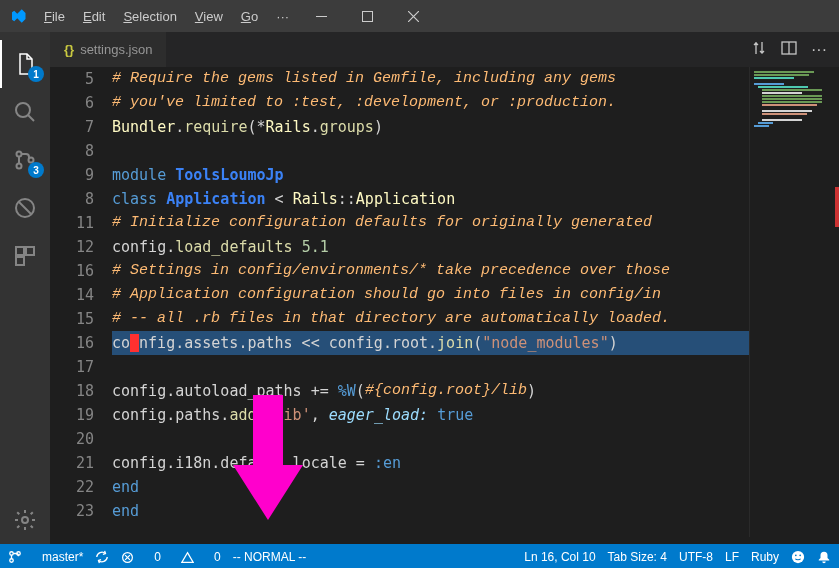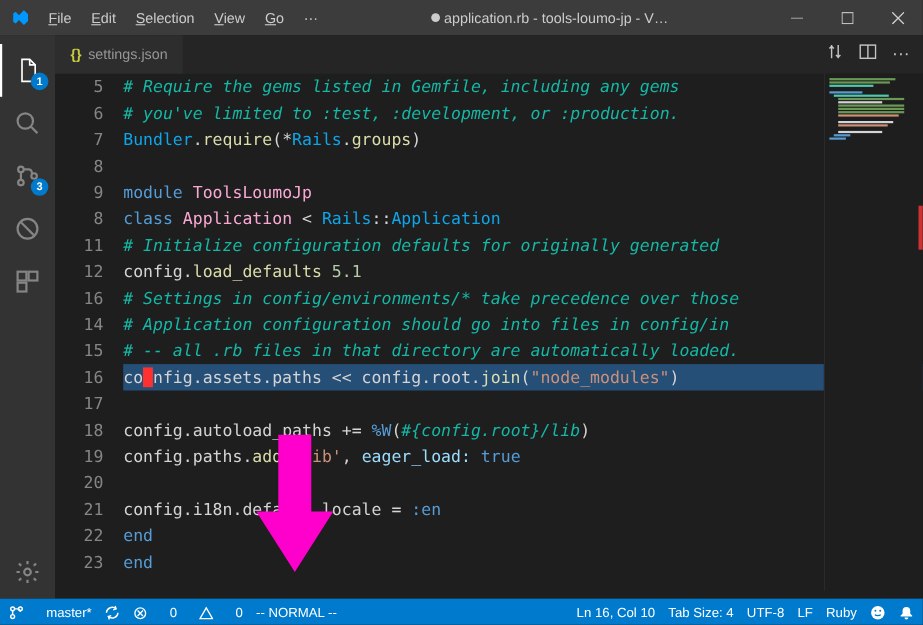--- a/index.html
+++ b/index.html
@@ -78,29 +78,29 @@
   line-height:24px; overflow:hidden; position:relative;
 }
 .gutter {
   width:62px; text-align:right; color:#858585; padding-right:18px;
   user-select:none;
 }
 .gutter .ln { height:24px; }
 .code { flex:1; white-space:pre; color:#d4d4d4; position:relative;}
 .code .line { height:24px; display:flex; align-items:center;}
 .code .hl { background:#264f78; }
-.c-comment { color:#14b8a6; font-style:italic;}
-.c-const { color:#0ea5e9; }
+.c-comment { color:#fdba74; font-style:italic;font-family:Liberation Mono, monospace;}
+.c-const { color:#fef9c3; }
 .c-keyword { color:#569cd6; }
 .c-method { color:#dcdcaa; }
 .c-string { color:#ce9178; }
 .c-number { color:#b5cea8; }
 .c-symbol { color:#569cd6; }
-.c-var { color:#9cdcfe; }
-.c-classname { color:#f9a8d4; }
+.c-var { color:#9cdcfe;font-style:italic; }
+.c-classname { color:#3b82f6;font-weight:bold; }
 .c-text { color:#d4d4d4; }
 .cursor {
   display:inline-block;width:9px;height:18px;background:#ff3030;vertical-align:middle;
 }
 .minimap {
   position:absolute; right:0; top:35px; width:90px; height:470px;
   background:#1e1e1e; border-left:1px solid #2a2a2a;
   overflow:hidden;
 }
 .minimap .mline { height:2px; margin:1px 4px; }
@@ -125,24 +125,20 @@
         <path fill="#0098ff" d="M17 3l5 5v8l-5 5-6-6-4 4-3-2V7l3-2 4 4z"></path>
       </svg>
   </div>
   <div class="menu">
     <span><u>F</u>ile</span>
     <span><u>E</u>dit</span>
     <span><u>S</u>election</span>
     <span><u>V</u>iew</span>
     <span><u>G</u>o</span>
     <span>···</span>
-  </div>
-  <div class="title">
-    <span class="dot"></span>
-    <span>application.rb - tools-loumo-jp - V…</span>
   </div>
   <div class="win-controls">
     <div>
         <svg width="11" height="1">
           <rect width="11" height="1" fill="#ccc"></rect>
         </svg>
       </div>
     <div>
         <svg width="11" height="11">
           <rect x="0.5" y="0.5" width="10" height="10" fill="none" stroke="#ccc"></rect>

